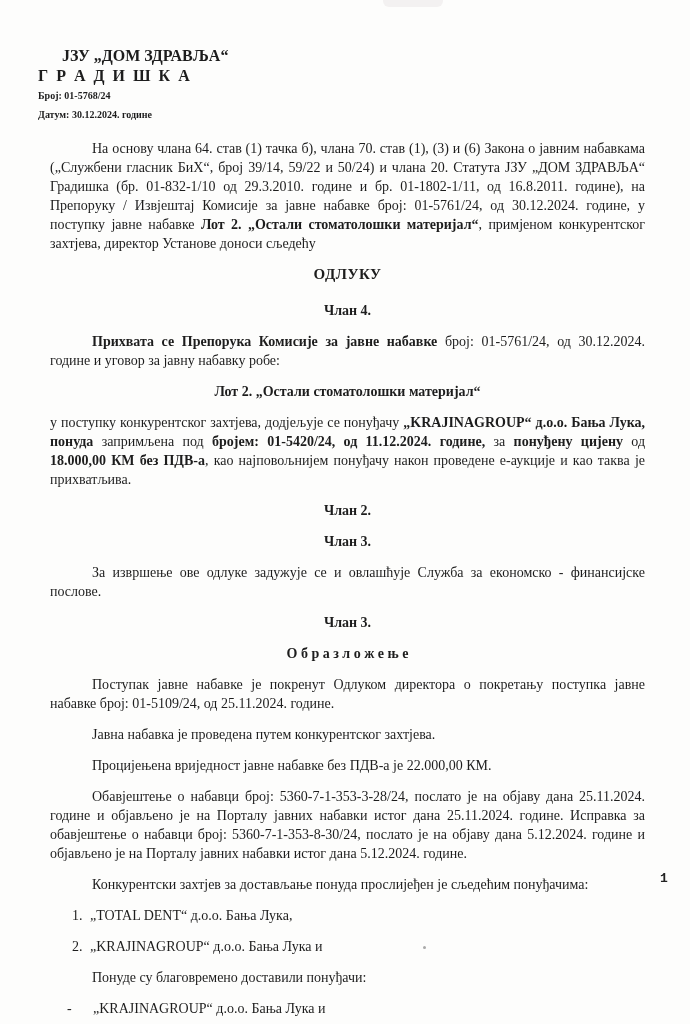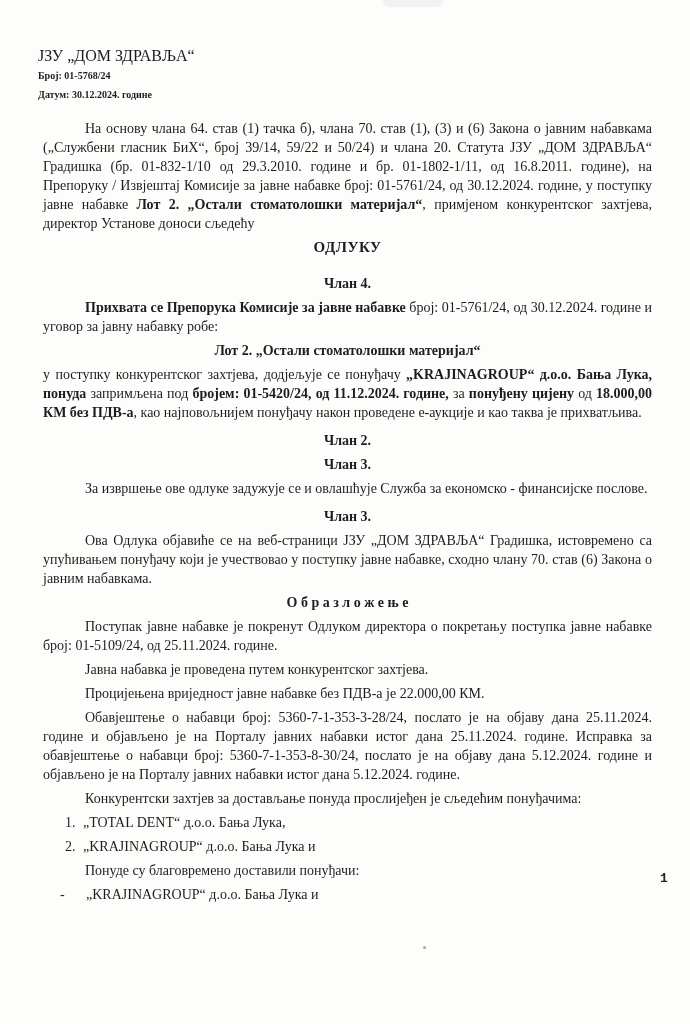--- a/index.html
+++ b/index.html
@@ -38,36 +38,37 @@
     left: 38px;
     top: 46px;
     width: 619px;
     font-size: 14px;
     line-height: 19px;
   }
   .doc-header {
     margin-bottom: 15px;
   }
   .hdr-org1 {
-    font-weight: normal;
+    font-weight: bold;
     font-size: 16px;
     line-height: 20px;
+    margin-left: 24px;
   }
   .hdr-org2 {
     font-weight: bold;
     font-size: 16px;
     line-height: 20px;
     letter-spacing: 2px;
   }
   .hdr-num, .hdr-date {
     font-weight: bold;
     font-size: 10px;
     line-height: 19px;
   }
-  .blk { margin: 5px; }
+  .blk { margin: 12px; }
   .blk.p {
     text-align: justify;
     text-indent: 42px;
   }
   .blk.p-flush {
     text-align: justify;
   }
   .blk.center {
     text-align: center;
     font-weight: bold;
@@ -102,35 +103,35 @@
 </style>
 </head>
 <body style="background: rgb(253, 253, 252); color: rgb(29, 29, 29);">
 
 <div class="scan-band"></div>
 <div class="scan-speck"></div>
 
 <div class="doc">
   <div class="doc-header">
     <div class="hdr-org1">ЈЗУ „ДОМ ЗДРАВЉА“</div>
+    <div class="hdr-org2">Г Р А Д И Ш К А</div>
     <div class="hdr-num">Број: 01-5768/24</div>
     <div class="hdr-date">Датум: 30.12.2024. године</div>
   </div>
   <div>
       <div class="blk p"><span>На основу члана 64. став (1) тачка б), члана 70. став (1), (3) и (6) Закона о јавним набавкама („Службени гласник БиХ“, број 39/14, 59/22 и 50/24) и члана 20. Статута ЈЗУ „ДОМ ЗДРАВЉА“ Градишка (бр. 01-832-1/10 од 29.3.2010. године и бр. 01-1802-1/11, од 16.8.2011. године), на Препоруку / Извјештај Комисије за јавне набавке број: 01-5761/24, од 30.12.2024. године, у поступку јавне набавке </span><b>Лот 2. „Остали стоматолошки материјал“</b><span>, примјеном конкурентског захтјева, директор Установе доноси сљедећу</span></div>
       <div class="blk center title"><b>ОДЛУКУ</b></div>
       <div class="blk center gap-lg"><b>Члан 4.</b></div>
       <div class="blk p"><b>Прихвата се Препорука Комисије за јавне набавке</b><span> број: 01-5761/24, од 30.12.2024. године и уговор за јавну набавку робе:</span></div>
       <div class="blk center"><b>Лот 2. „Остали стоматолошки материјал“</b></div>
       <div class="blk p-flush"><span>у поступку конкурентског захтјева, додјељује се понуђачу </span><b>„KRAJINAGROUP“ д.о.о. Бања Лука,</b><span> </span><b>понуда</b><span> запримљена под </span><b>бројем: 01-5420/24, од 11.12.2024. године,</b><span> за </span><b>понуђену цијену</b><span> од </span><b>18.000,00 КМ без ПДВ-а</b><span>, као најповољнијем понуђачу након проведене е-аукције и као таква је прихватљива.</span></div>
       <div class="blk center gap-sm"><b>Члан 2.</b></div>
       <div class="blk center"><b>Члан 3.</b></div>
       <div class="blk p"><span>За извршење ове одлуке задужује се и овлашћује Служба за економско - финансијске послове.</span></div>
       <div class="blk center gap-sm"><b>Члан 3.</b></div>
-      <div class="blk p"><span>Ова Одлука објавиће се на веб-страници ЈЗУ „ДОМ ЗДРАВЉА“ Градишка, истовремено са упућивањем понуђачу који је учествовао у поступку јавне набавке, сходно члану 70. став (6) Закона о јавним набавкама.</span></div>
       <div class="blk center"><b>О б р а з л о ж е њ е</b></div>
       <div class="blk p"><span>Поступак јавне набавке је покренут Одлуком директора о покретању поступка јавне набавке број: 01-5109/24, од 25.11.2024. године.</span></div>
       <div class="blk p"><span>Јавна набавка је проведена путем конкурентског захтјева.</span></div>
       <div class="blk p"><span>Процијењена вриједност јавне набавке без ПДВ-а је 22.000,00 КМ.</span></div>
       <div class="blk p"><span>Обавјештење о набавци број: 5360-7-1-353-3-28/24, послато је на објаву дана 25.11.2024. године и објављено је на Порталу јавних набавки истог дана 25.11.2024. године. Исправка за обавјештење о набавци број: 5360-7-1-353-8-30/24, послато је на објаву дана 5.12.2024. године и објављено је на Порталу јавних набавки истог дана 5.12.2024. године.</span></div>
       <div class="blk p"><span>Конкурентски захтјев за достављање понуда прослијеђен је сљедећим понуђачима:</span></div>
       <div class="blk li-num"><span class="marker">1.</span><span>„TOTAL DENT“ д.о.о. Бања Лука,</span></div>
       <div class="blk li-num"><span class="marker">2.</span><span>„KRAJINAGROUP“ д.о.о. Бања Лука и</span></div>
       <div class="blk p"><span>Понуде су благовремено доставили понуђачи:</span></div>
       <div class="blk li-dash"><span class="marker">-</span><span>„KRAJINAGROUP“ д.о.о. Бања Лука и</span></div>

